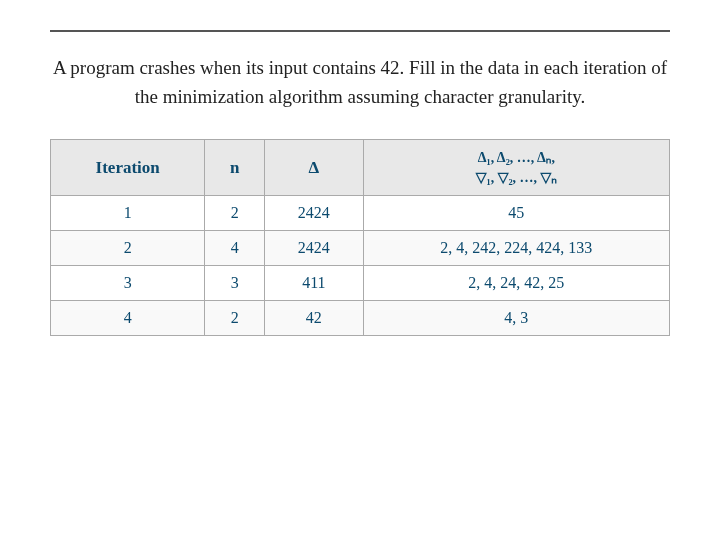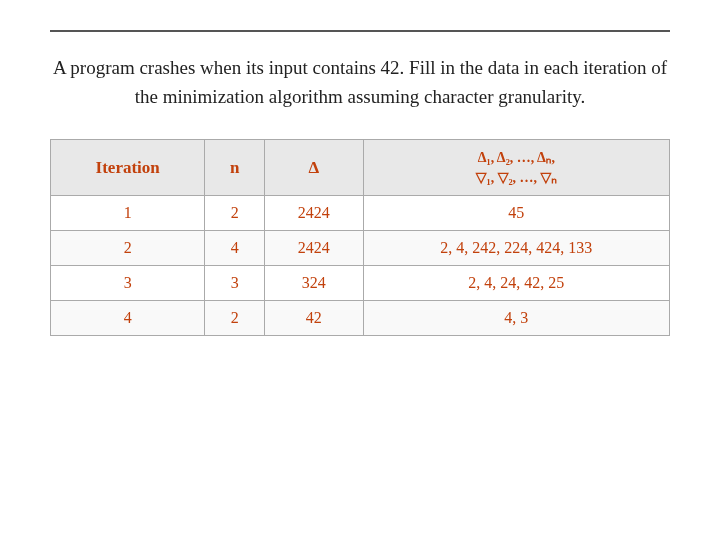--- a/index.html
+++ b/index.html
@@ -47,21 +47,21 @@
     }
 
     .table-container {
       width: 100%;
     }
 
     table {
       width: 100%;
       border-collapse: collapse;
       font-size: 16px;
-      color: #c2410c;
+      color: #0c4a6e;
     }
 
     thead tr {
       background: #e8e8e8;
     }
 
     th, td {
       border: 1px solid #aaa;
       padding: 8px 12px;
       text-align: center;
@@ -120,21 +120,21 @@
         </tr>
         <tr>
           <td>2</td>
           <td>4</td>
           <td>2424</td>
           <td>2, 4, 242, 224, 424, 133</td>
         </tr>
         <tr>
           <td>3</td>
           <td>3</td>
-          <td>324</td>
+          <td>411</td>
           <td>2, 4, 24, 42, 25</td>
         </tr>
         <tr>
           <td>4</td>
           <td>2</td>
           <td>42</td>
           <td>4, 3</td>
         </tr>
       </tbody>
     </table>

